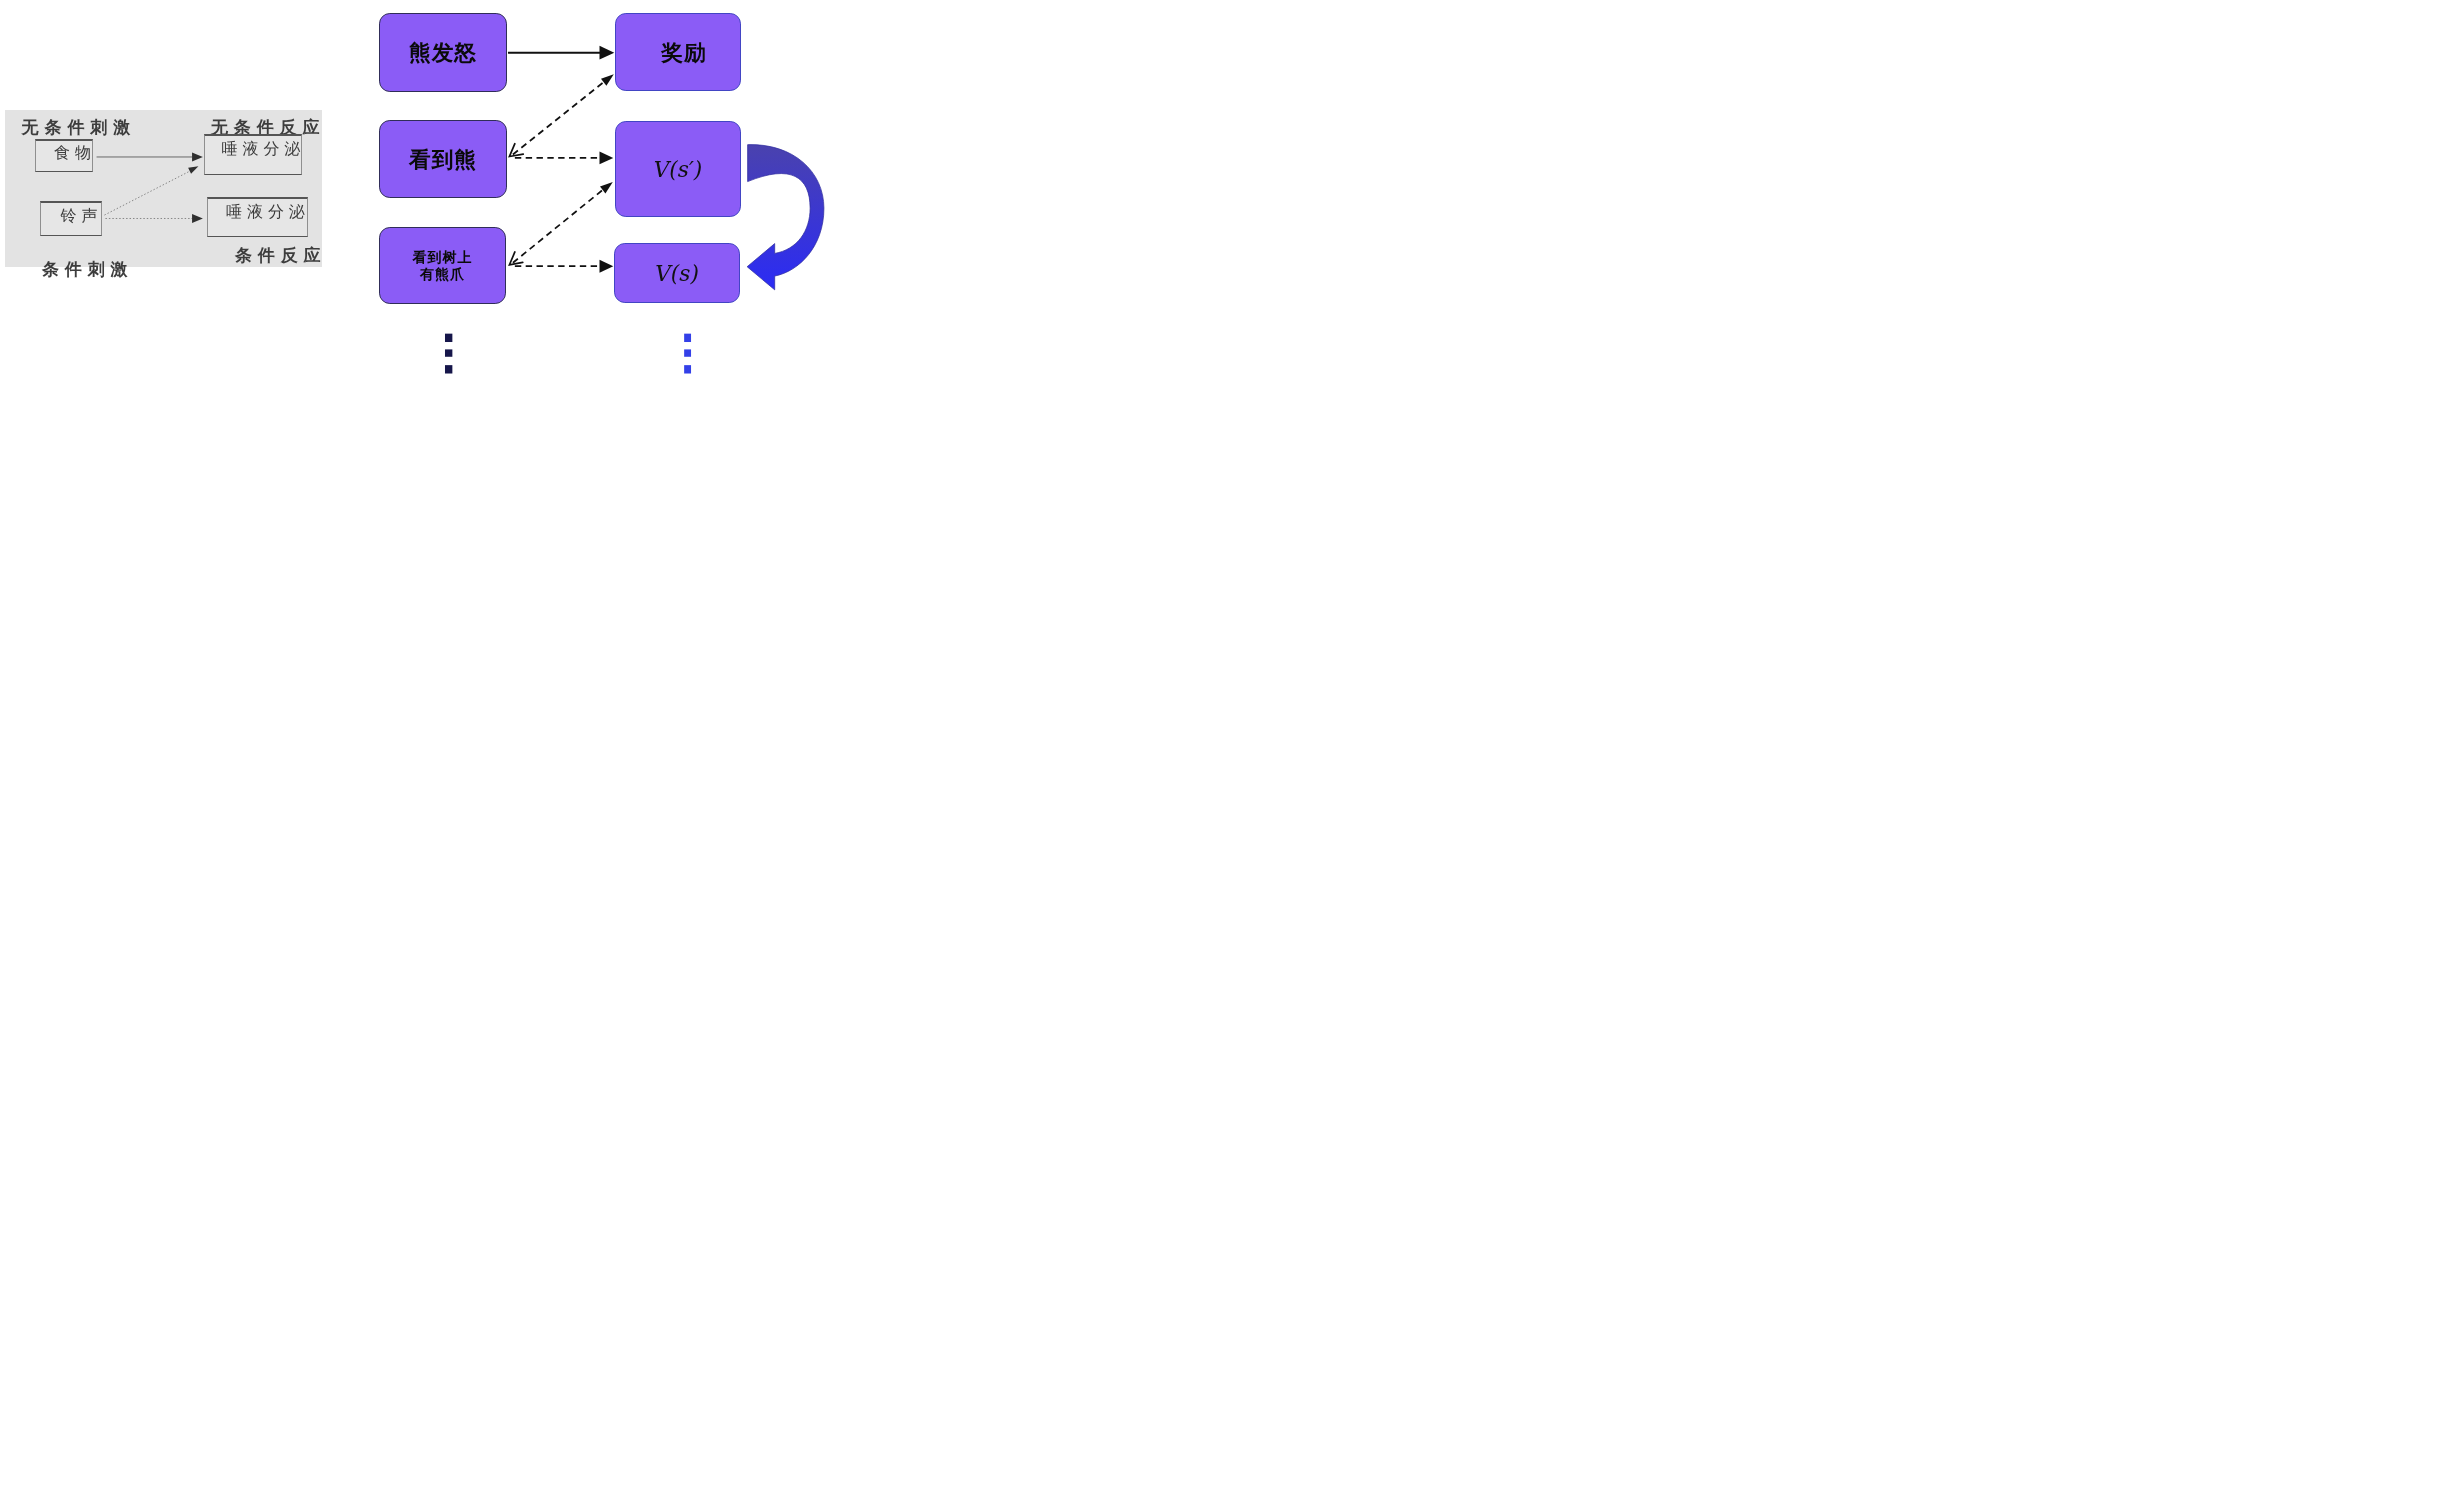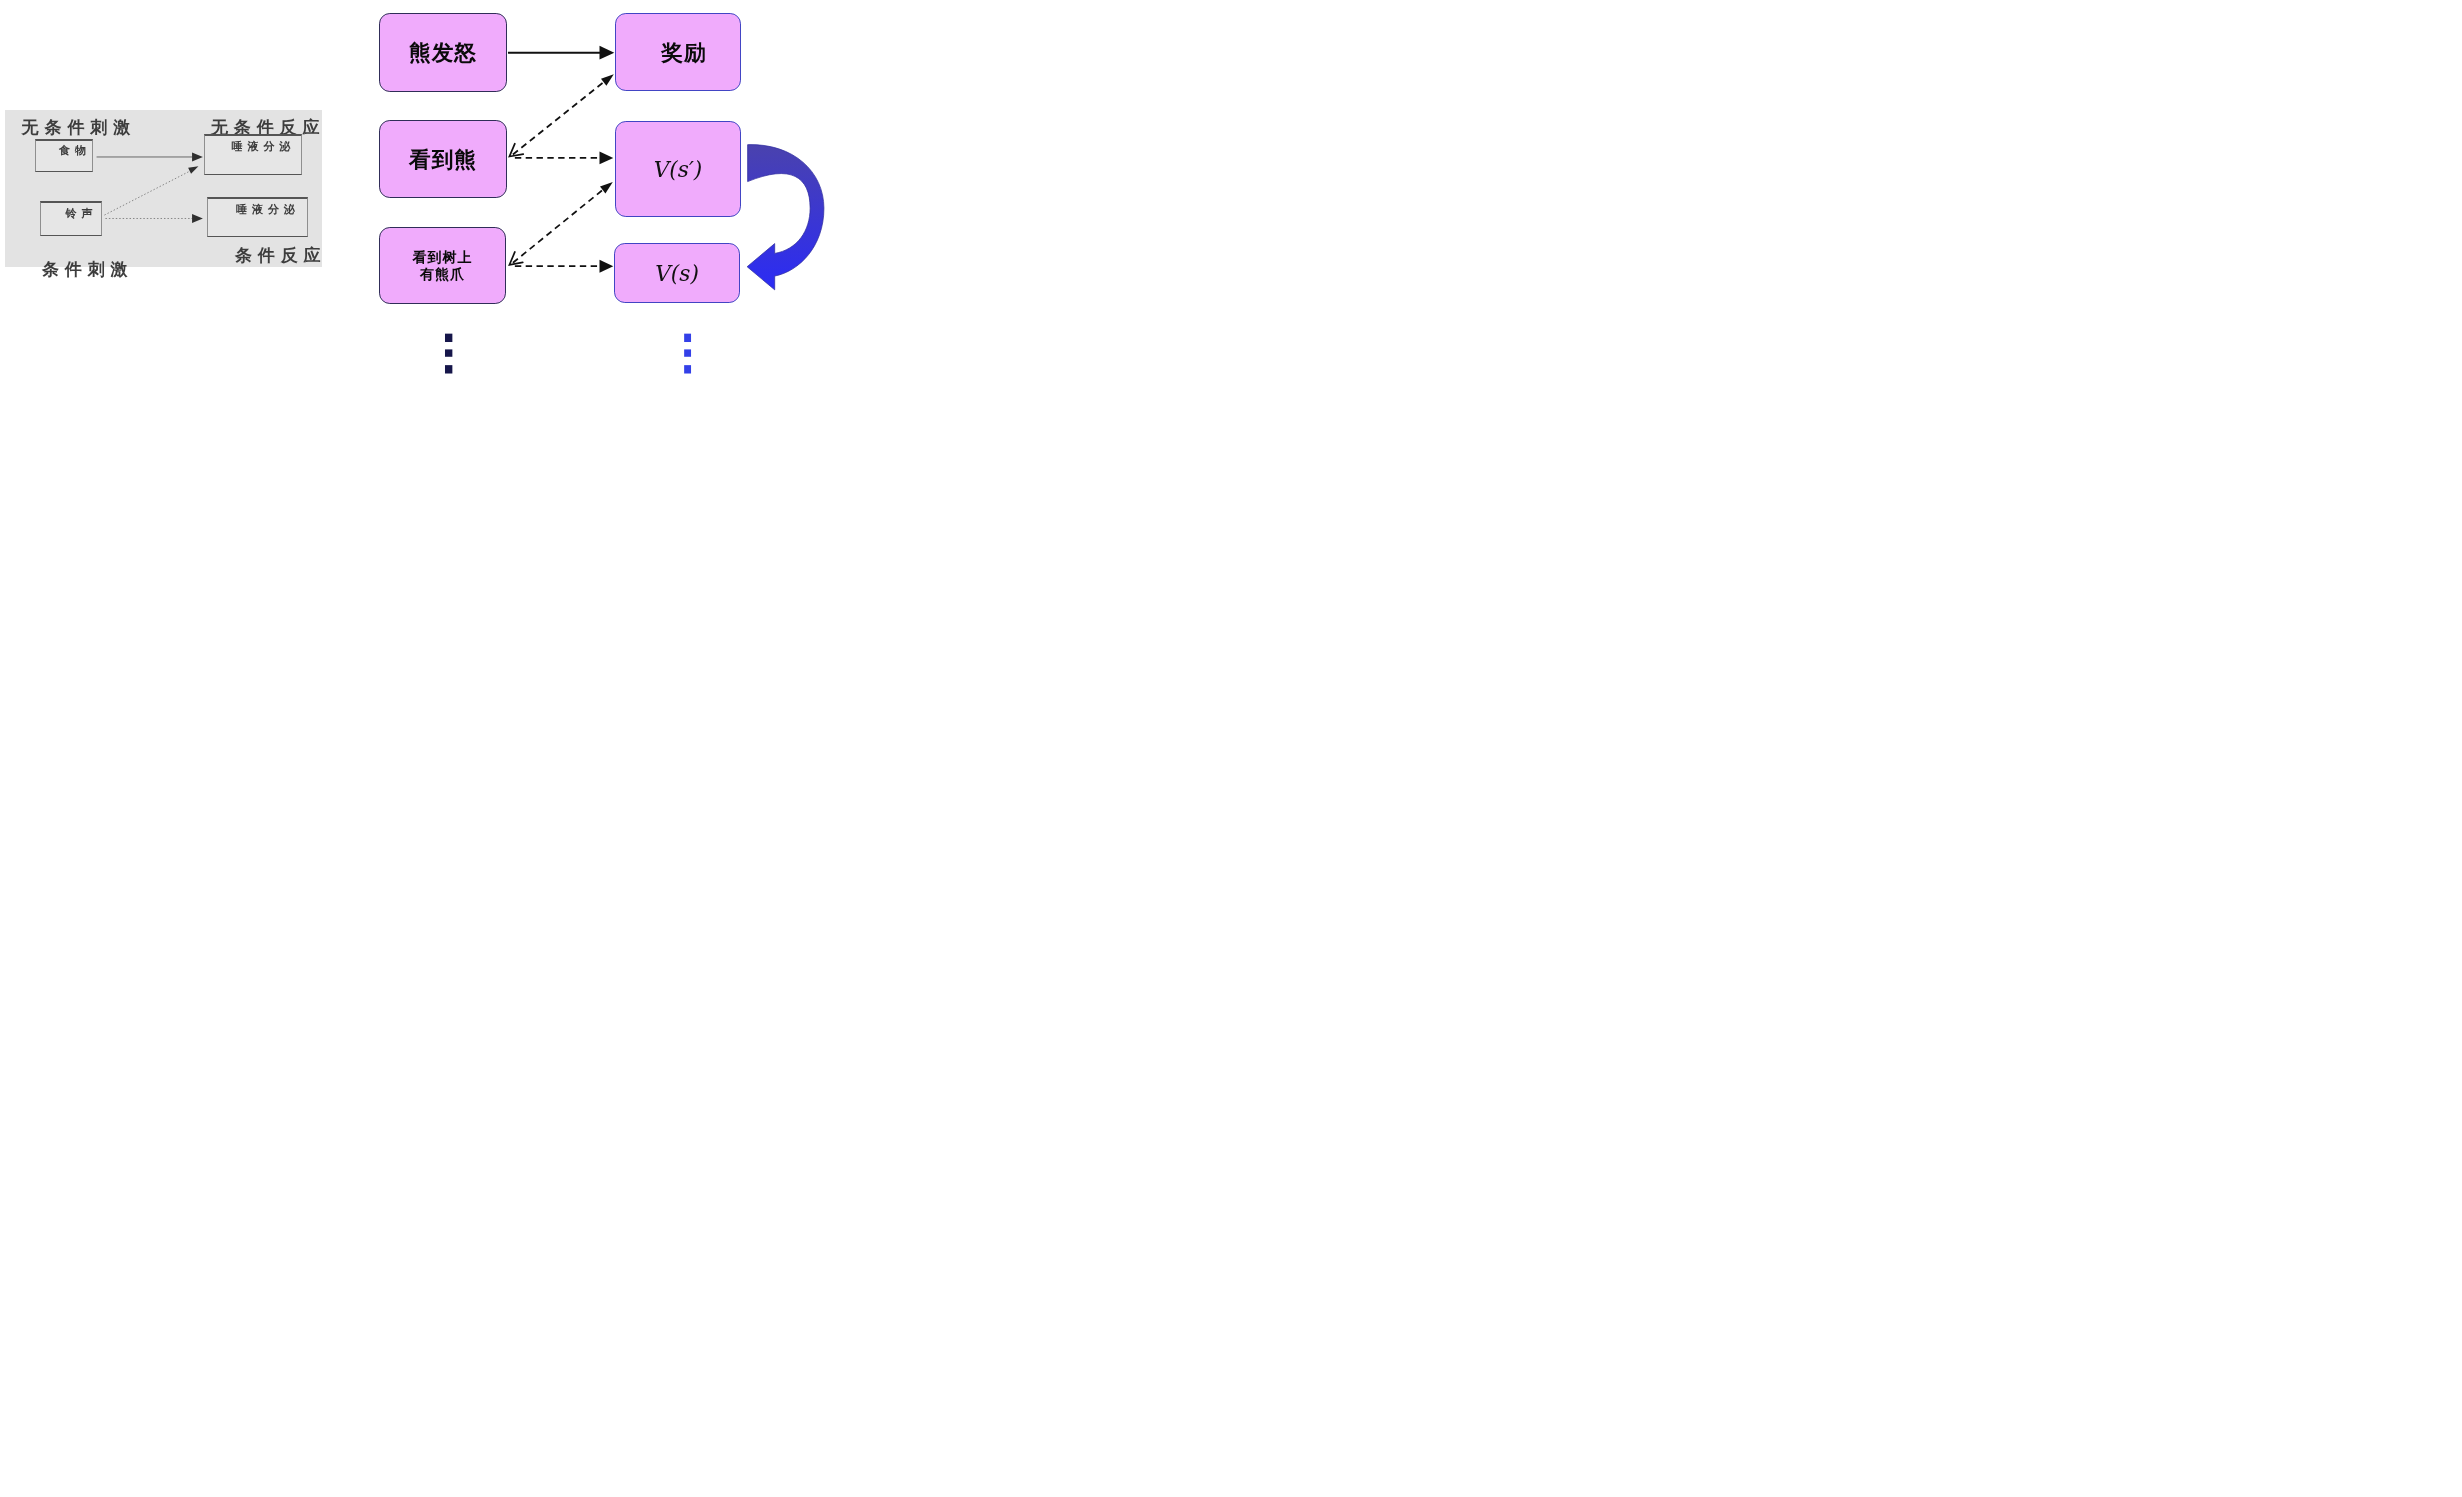--- a/index.html
+++ b/index.html
@@ -11,24 +11,24 @@
   
   #cc-panel{position:absolute;left:4.9px;top:110px;width:317px;height:157px;
     background:var(--panel-bg,#e3e3e3);}
   .lp-label{position:absolute;font-size:17px;letter-spacing:5.9px;font-weight:600;
     color:var(--lp-text,#3d3d3d);white-space:nowrap;}
   .lp-box{position:absolute;background:var(--lp-box-bg,#e6e6e6);
     border:1px solid var(--lp-border,#8f8f8f);
     border-top:2px solid var(--lp-border-dark,#555);
     border-bottom:1.5px solid var(--lp-border-dark,#555);
     box-sizing:border-box;display:flex;justify-content:center;align-items:flex-start;
-    padding-top:2.5px;font-size:11px;font-weight:700;letter-spacing:4.9px;padding-left:21px;
+    padding-top:2.5px;font-size:16px;font-weight:400;letter-spacing:4.9px;padding-left:21px;
     color:var(--lp-text,#3d3d3d);white-space:nowrap;}
   
-  .node{position:absolute;background:#f0abfc;border-radius:10.8px;box-sizing:border-box;
+  .node{position:absolute;background:#8b5cf6;border-radius:10.8px;box-sizing:border-box;
     display:flex;align-items:center;justify-content:center;}
   .node.state{border:1.5px solid var(--state-border,#302d58);}
   .node.value{border:1.2px solid var(--value-border,#4245c4);}
   .zh{font-size:21.7px;font-weight:700;letter-spacing:1px;color:var(--box-text,#0a0a0a);
     font-family:"DejaVu Serif","DejaVu Sans",serif;}
   .zh.small{font-size:14px;line-height:1.15;text-align:center;}
   .math{font-size:21.7px;font-style:italic;color:#111;
     font-family:"DejaVu Serif","Liberation Serif",serif;}
   
   #overlay{position:absolute;left:0;top:0;width:826px;height:374px;pointer-events:none;}

